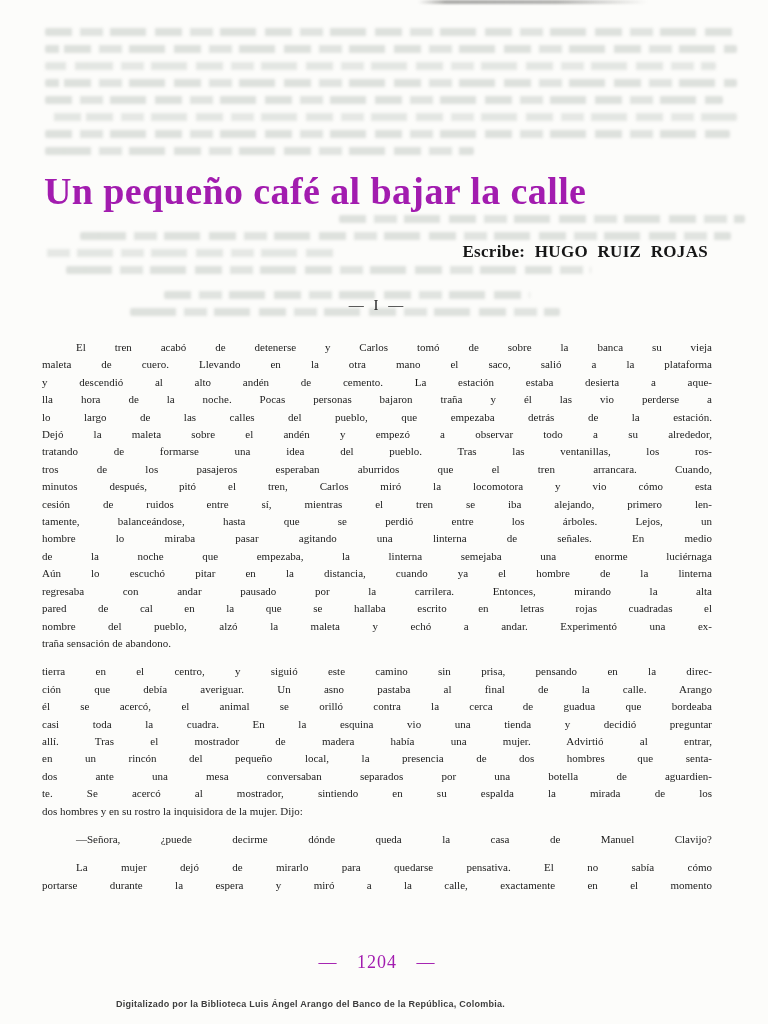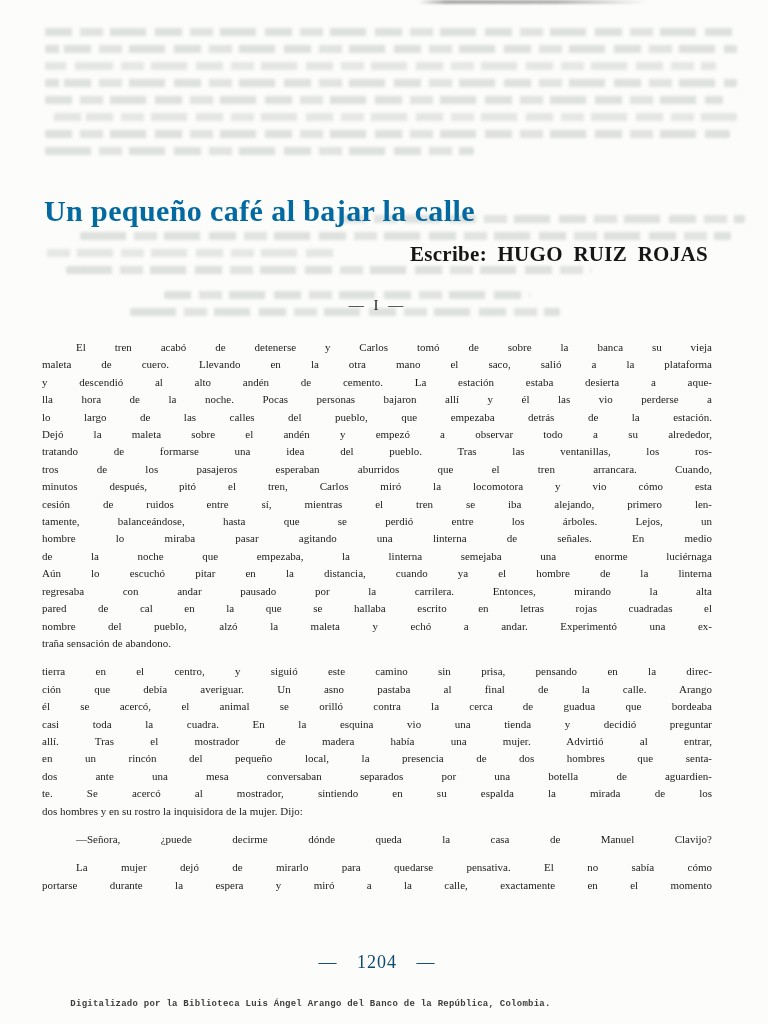--- a/index.html
+++ b/index.html
@@ -31,29 +31,29 @@
       rgba(170,179,172,.50) 0 27px, rgba(0,0,0,0) 27px 35px,
       rgba(170,179,172,.45) 35px 58px, rgba(0,0,0,0) 58px 65px,
       rgba(170,179,172,.50) 65px 101px, rgba(0,0,0,0) 101px 110px);
     filter:blur(1.4px);
     opacity:.75;
   }
   .ghost-line:nth-child(2n){background-position:19px 0;}
   .ghost-line:nth-child(3n){background-position:41px 0;opacity:.6;}
 
   .title{
-    position:absolute;left:44px;top:194px;width:680px;
+    position:absolute;left:44px;top:174px;width:680px;
     margin:0;
-    font-size:30px;line-height:34px;font-weight:700;
-    letter-spacing:.4px;color:#0369a1;
+    font-size:38px;line-height:34px;font-weight:700;
+    letter-spacing:.4px;color:#a21caf;
   }
   .byline{
     position:absolute;left:42px;top:242px;width:666px;
     text-align:right;
-    font-size:21px;font-weight:700;color:#161616;
+    font-size:17px;font-weight:700;color:#161616;
     word-spacing:5px;letter-spacing:.3px;
   }
   .section-marker{
     position:absolute;left:42px;top:297px;width:670px;
     text-align:center;
     font-size:15px;color:#222;
     letter-spacing:2px;word-spacing:2px;
   }
   .bodytext{
     position:absolute;left:42px;top:339px;width:670px;
@@ -64,27 +64,27 @@
     text-align:justify;
     -moz-text-align-last:justify;
     text-align-last:justify;
     white-space:normal;
   }
   .line.first{text-indent:34px;}
   .line.last{-moz-text-align-last:left;text-align-last:left;}
   .page-number{
     position:absolute;left:42px;top:952px;width:670px;
     text-align:center;
-    font-size:18px;color:#0c4a6e;
+    font-size:18px;color:#a21caf;
     word-spacing:14px;letter-spacing:1px;
   }
   .footer{
     position:absolute;left:0;top:999px;width:621px;
     text-align:center;
-    font-family:Liberation Mono, monospace;
+    font-family:Liberation Sans, sans-serif;
     font-size:9px;font-weight:700;color:#3d3d3d;
     letter-spacing:.25px;
   }
 </style>
 </head>
 <body>
 
 <div class="page">
 
   <div class="top-smudge"></div>
@@ -116,21 +116,21 @@
 
   <div class="byline">Escribe: HUGO RUIZ ROJAS</div>
 
   <div class="section-marker">— I —</div>
 
   <div class="bodytext" id="body-container">
       <div class="para">
         <div class="line first">El tren acabó de detenerse y Carlos tomó de sobre la banca su vieja</div>
         <div class="line">maleta de cuero. Llevando en la otra mano el saco, salió a la plataforma</div>
         <div class="line">y descendió al alto andén de cemento. La estación estaba desierta a aque-</div>
-        <div class="line">lla hora de la noche. Pocas personas bajaron allí y él las vio perderse a</div>
+        <div class="line">lla hora de la noche. Pocas personas bajaron traña y él las vio perderse a</div>
         <div class="line">lo largo de las calles del pueblo, que empezaba detrás de la estación.</div>
         <div class="line">Dejó la maleta sobre el andén y empezó a observar todo a su alrededor,</div>
         <div class="line">tratando de formarse una idea del pueblo. Tras las ventanillas, los ros-</div>
         <div class="line">tros de los pasajeros esperaban aburridos que el tren arrancara. Cuando,</div>
         <div class="line">minutos después, pitó el tren, Carlos miró la locomotora y vio cómo esta</div>
         <div class="line">cesión de ruidos entre sí, mientras el tren se iba alejando, primero len-</div>
         <div class="line">tamente, balanceándose, hasta que se perdió entre los árboles. Lejos, un</div>
         <div class="line">hombre lo miraba pasar agitando una linterna de señales. En medio</div>
         <div class="line">de la noche que empezaba, la linterna semejaba una enorme luciérnaga</div>
         <div class="line">Aún lo escuchó pitar en la distancia, cuando ya el hombre de la linterna</div>

